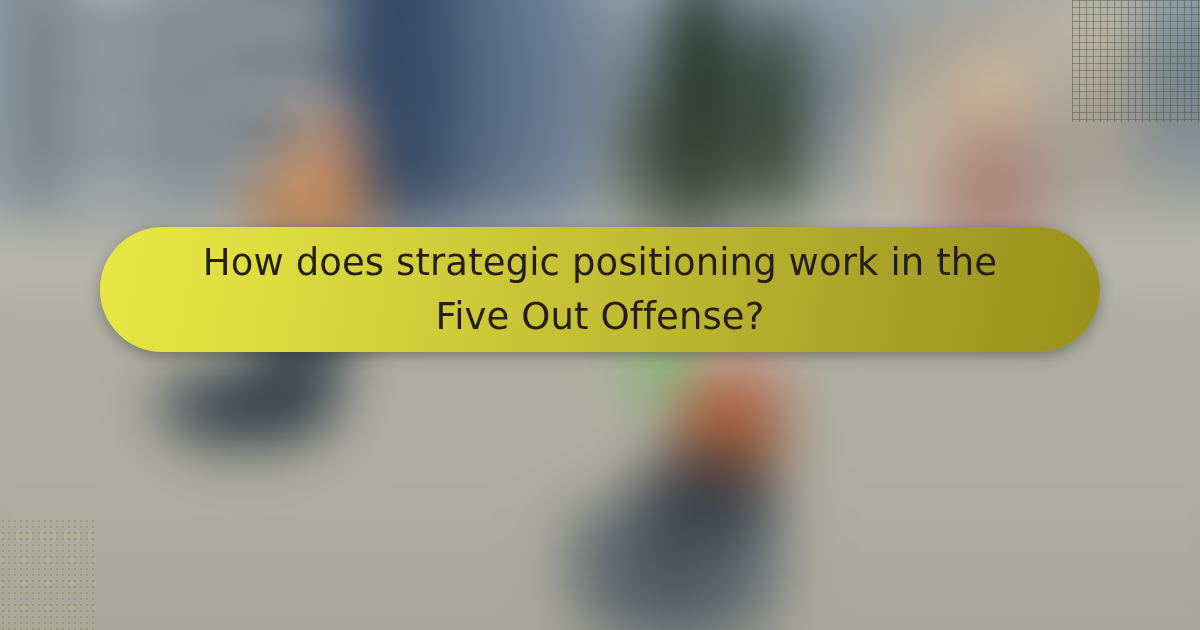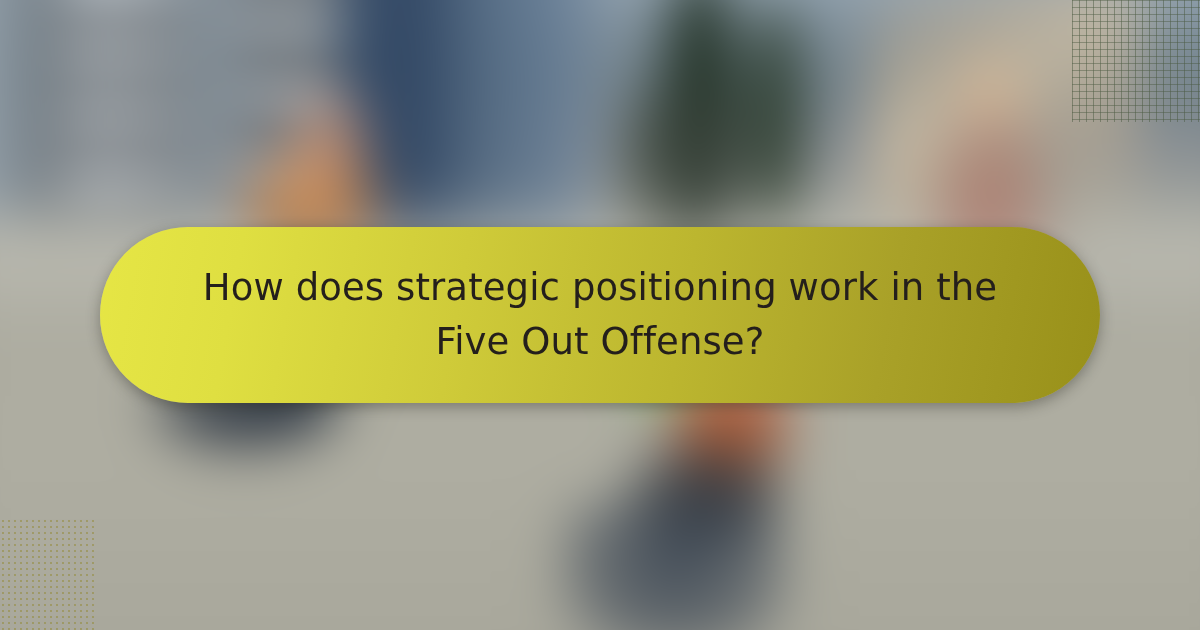--- a/index.html
+++ b/index.html
@@ -257,21 +257,21 @@
     background-size: 6px 6px;
     pointer-events: none;
   }
 
   
   .question-pill {
     position: absolute;
     left: 100px;
     top: 227px;
     width: 1000px;
-    height: 176px;
+    height: 125px;
     border-radius: 88px;
     background: linear-gradient(100deg,
         #e6e645 0%,
         #dfdf41 14%,
         #cfcb39 36%,
         #bcb62f 58%,
         #a9a128 78%,
         #989019 100%);
     box-shadow: 0 4px 14px rgba(30,30,20,.35);
     display: flex;

